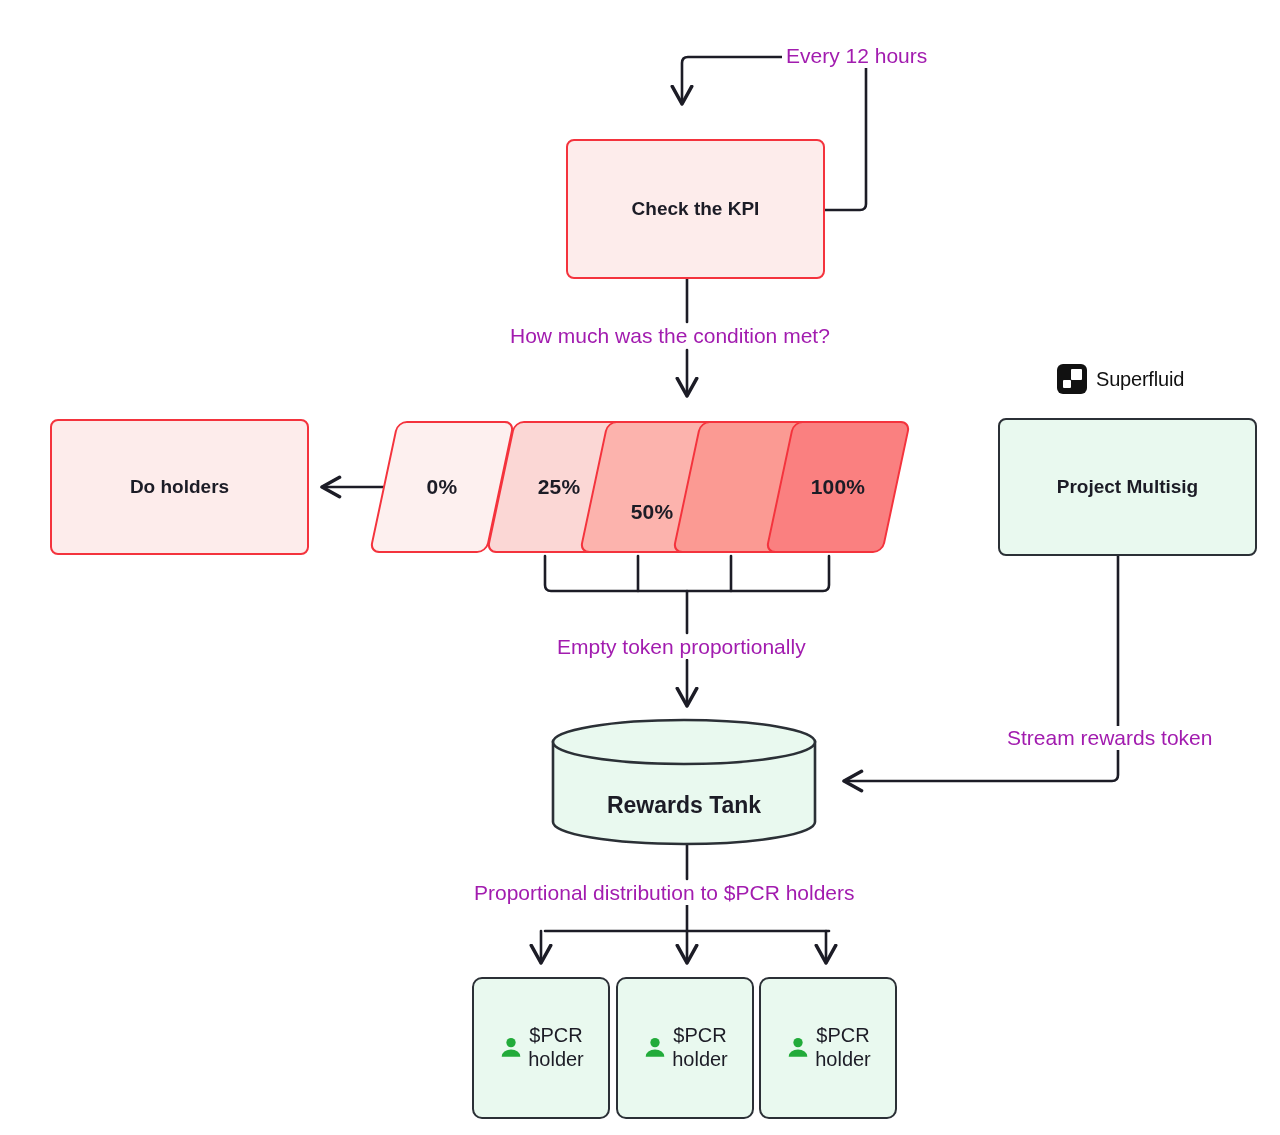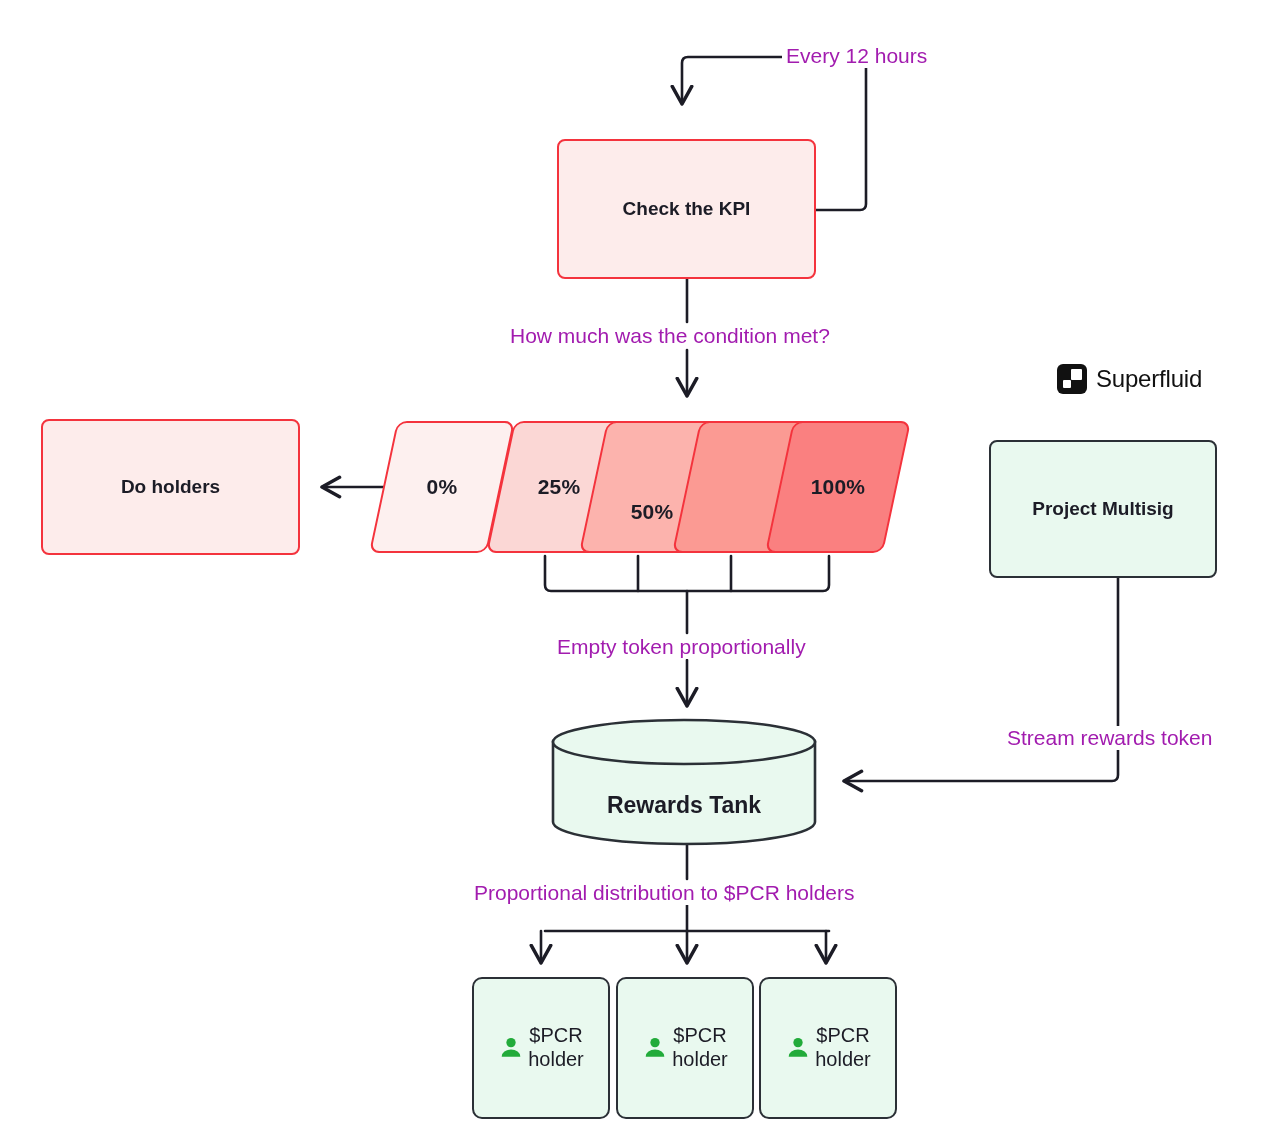--- a/index.html
+++ b/index.html
@@ -25,20 +25,21 @@
     height: 1135px;
     pointer-events: none;
   }
   .node {
     position: absolute;
     box-sizing: border-box;
     display: flex;
     align-items: center;
     justify-content: center;
     text-align: center;
+    margin-left: 9px;
   }
   
   .box-red {
     border: 2px solid #f4333d;
     border-radius: 8px;
     background: #fdeceb;
     font-weight: bold;
     font-size: 19px;
     color: #1c1c26;
   }
@@ -139,21 +140,21 @@
     border-radius: 1px;
   }
   .logo-mark .sq-small {
     position: absolute;
     left: 6px; bottom: 6px;
     width: 8px; height: 8px;
     background: #ffffff;
     border-radius: 1px;
   }
   .logo-word {
-    font-size: 24px;
+    font-size: 20px;
     color: #111111;
     letter-spacing: -.2px;
     font-weight: 500;
   }
 </style>
 </head>
 <body>
 
 <div id="canvas">
 
@@ -222,21 +223,21 @@
   <div class="para-label" style="left:779px; top:421px;">100%</div>
 
   <div class="logo" style="left:1057px; top:364px;">
     <div class="logo-mark">
       <div class="sq-big"></div>
       <div class="sq-small"></div>
     </div>
     <div class="logo-word">Superfluid</div>
   </div>
 
-  <div class="node box-green" style="left:989px; top:440px; width:228px; height:138px;">
+  <div class="node box-green" style="left:989px; top:418px; width:259px; height:138px;">
     <span>Project Multisig</span>
   </div>
 
   <div class="edge-label" style="left:553px; top:635px;">Empty token proportionally</div>
 
   <div class="edge-label" style="left:1003px; top:726px;">Stream rewards token</div>
 
   <div class="cylinder" style="left:551px; top:718px; width:266px; height:128px;">
     <svg width="266" height="128" viewBox="0 0 266 128">
       <path d="M 2 24 L 2 104 A 131 22 0 0 0 264 104 L 264 24 Z" fill="#e9f9ef" stroke="#2b3036" stroke-width="2.6"></path>

